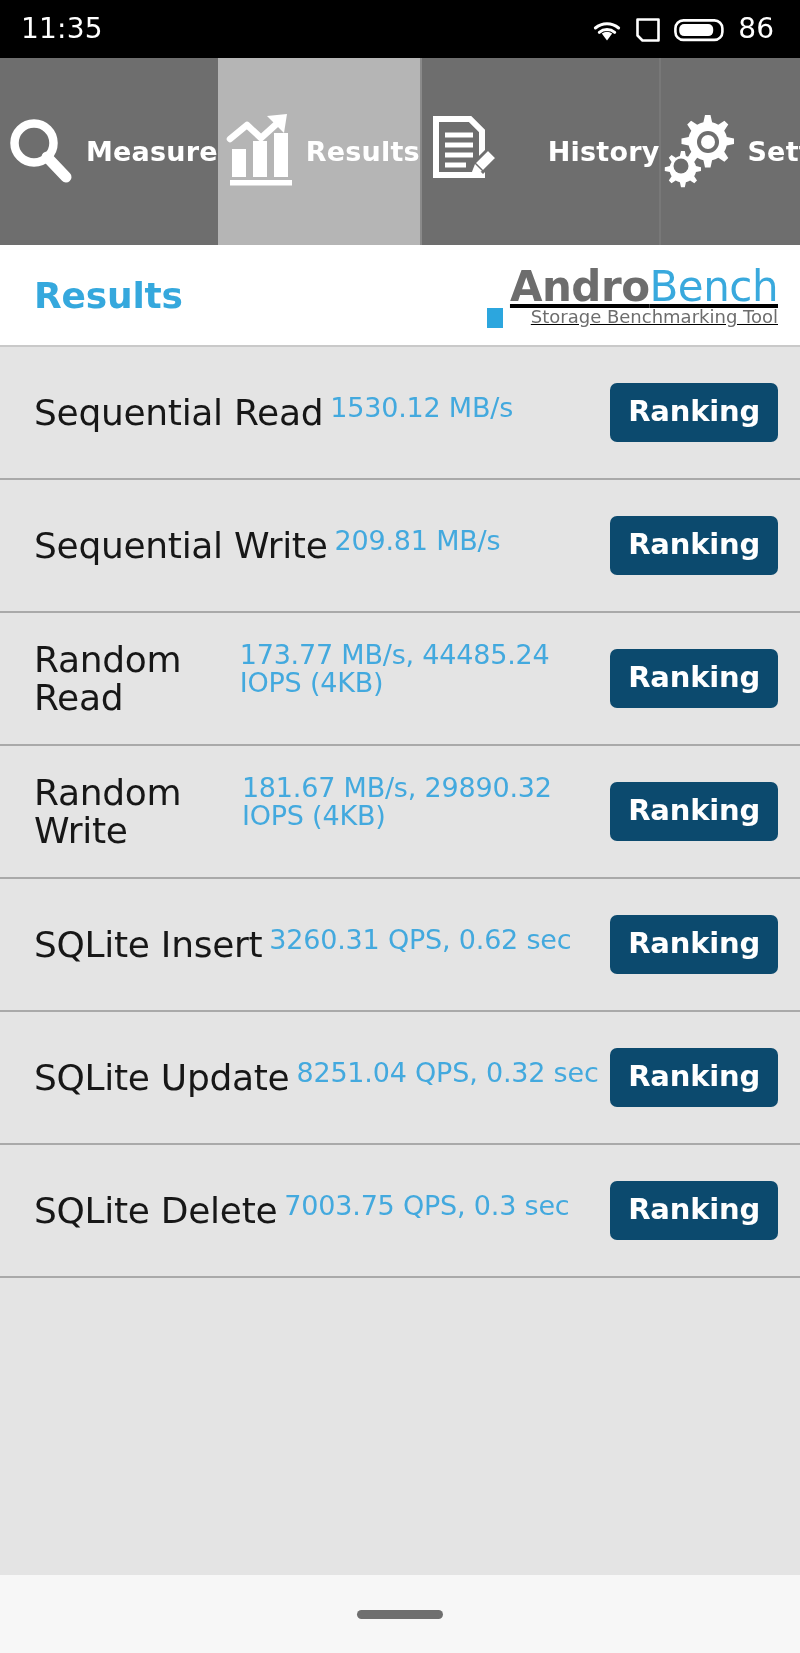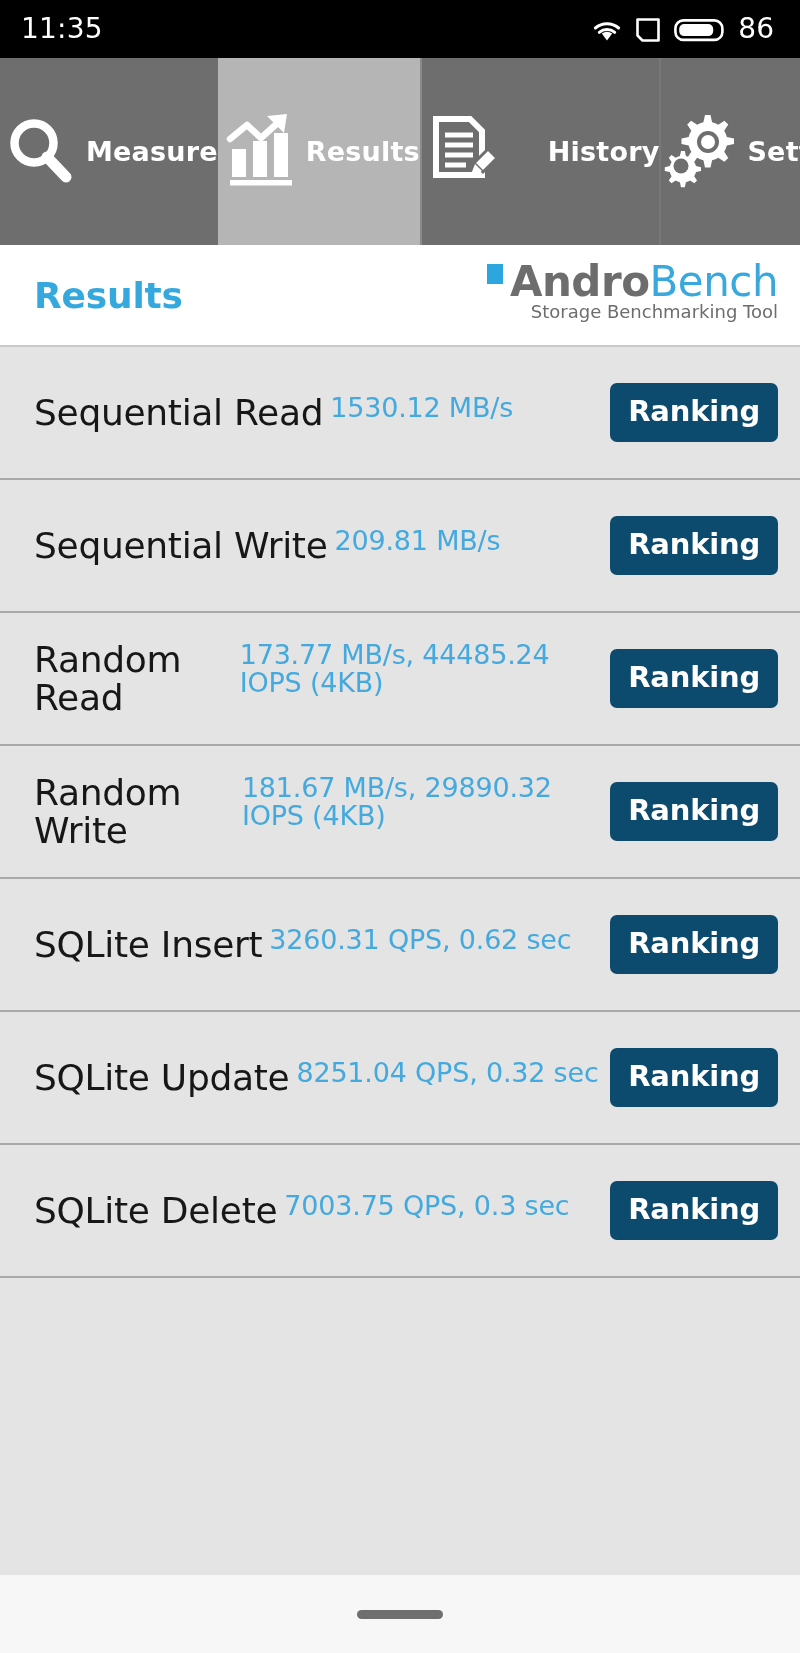--- a/index.html
+++ b/index.html
@@ -102,23 +102,24 @@
     box-sizing: border-box;
   }
   .page-title {
     color: #35a8dd;
     font-size: 36px;
     font-weight: bold;
     letter-spacing: -0.2px;
   }
   .logo {
     display: flex;
-    align-items: flex-start;
+    align-items: flex-end;
     gap: 7px;
     height: 66px;
+    text-decoration: underline;
   }
   .logo-bar {
     width: 16px;
     display: flex;
     flex-direction: column;
     margin-top: 2px;
   }
   .logo-bar-top {
     flex: 1 1 auto;
     background: #e2e2e2;

